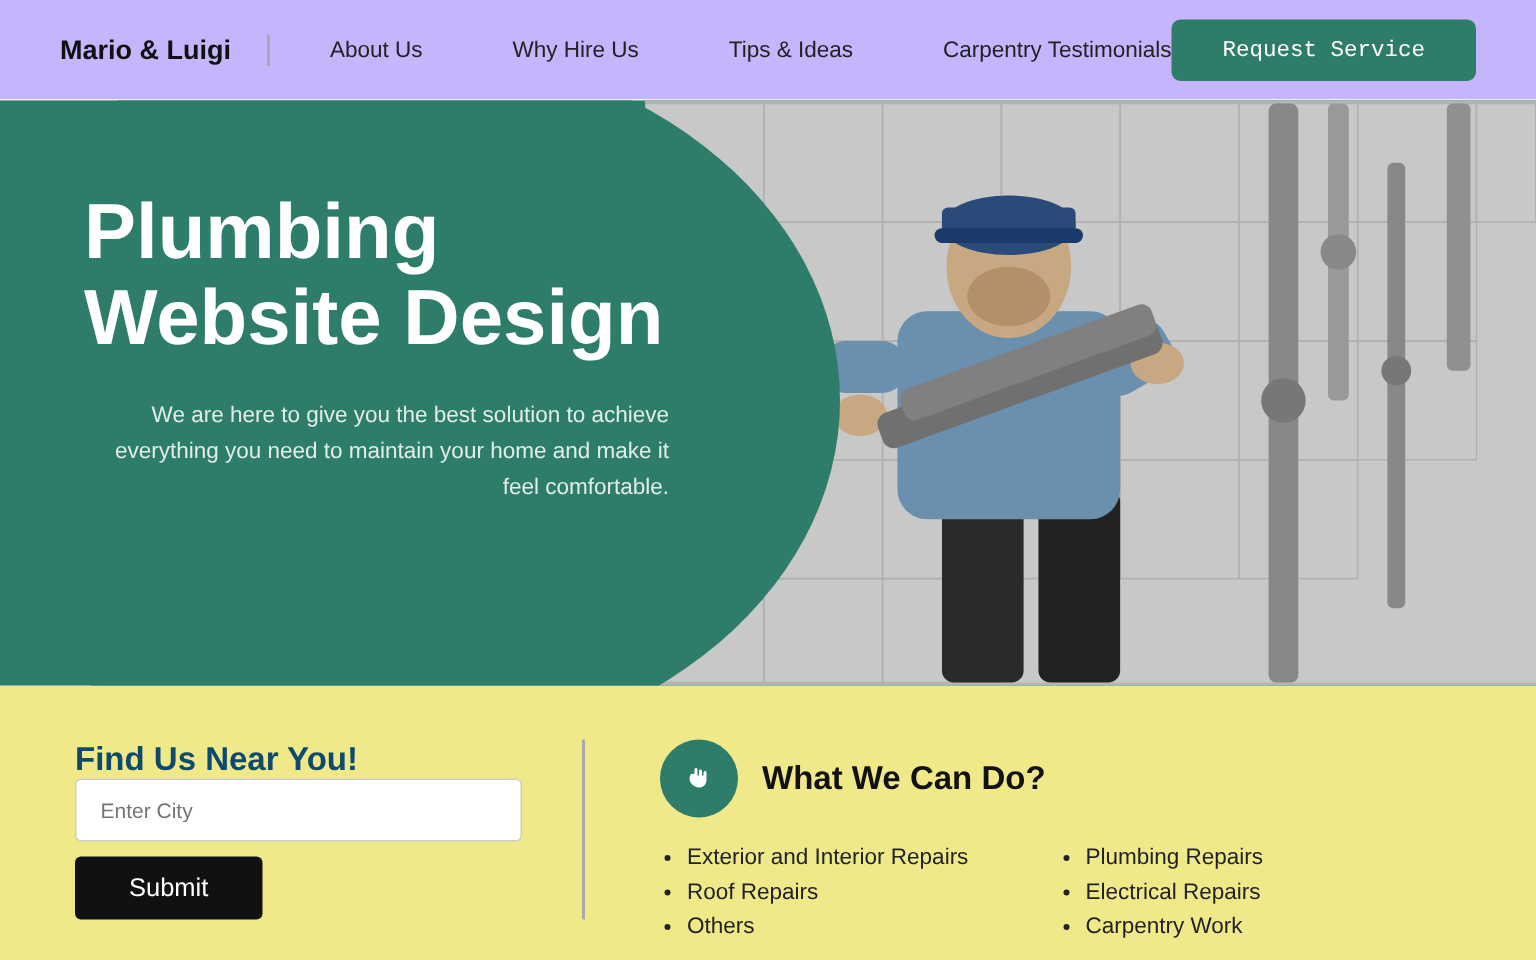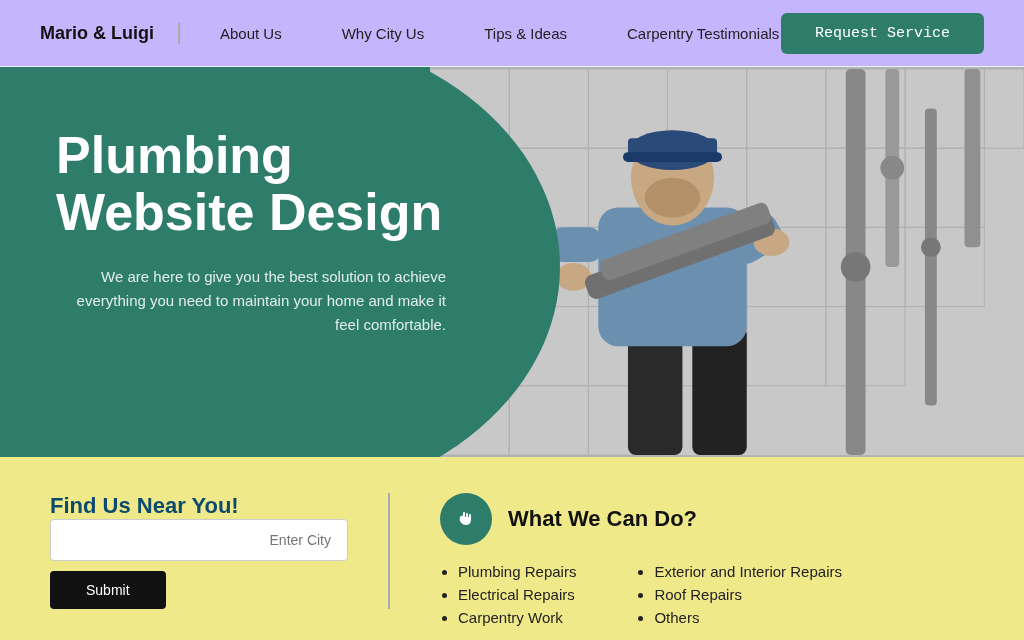--- a/index.html
+++ b/index.html
@@ -115,29 +115,28 @@
     }
     .find-us input {
       width: 100%;
       padding: 12px 16px;
       border: 1px solid #ccc;
       border-radius: 4px;
       font-size: 14px;
       background: #fff;
       margin-bottom: 10px;
       outline: none;
-      text-align: right;
     }
     .find-us button {
       background: #111;
       color: #fff;
       border: none;
       padding: 11px 36px;
       border-radius: 4px;
-      font-size: 14px;
+      font-size: 17px;
       cursor: pointer;
     }
     .what-we-can {
       flex: 1;
       padding-left: 50px;
       display: flex;
       flex-direction: column;
     }
     .what-header {
       display: flex;
@@ -180,21 +179,21 @@
       height: 100%;
     }
   </style>
 </head>
 <body>
 
 <nav class="navbar">
   <div class="nav-logo">Mario &amp; Luigi</div>
   <div class="nav-links">
     <a class="nav-link" href="#">About Us</a>
-    <a class="nav-link" href="#">Why City Us</a>
+    <a class="nav-link" href="#">Why Hire Us</a>
     <a class="nav-link" href="#">Tips &amp; Ideas</a>
     <a class="nav-link" href="#">Carpentry Testimonials</a>
   </div>
   <button class="nav-cta">Request Service</button>
 </nav>
 
 <section class="hero">
   <div class="hero-bg-image">
     <svg class="plumber-svg" viewBox="0 0 600 390" xmlns="http://www.w3.org/2000/svg">
 
@@ -288,24 +287,24 @@
         <svg width="28" height="28" viewBox="0 0 28 28" fill="none" xmlns="http://www.w3.org/2000/svg">
           <circle cx="14" cy="14" r="13" fill="#2e7d6b"></circle>
 
           <path d="M8 16 C8 16 7 12 9 11 C10 10.5 11 11 11 11 L11 8 C11 7.4 11.6 7 12 7 C12.6 7 13 7.4 13 8 L13 12 L14 12 L14 9 C14 8.4 14.6 8 15 8 C15.6 8 16 8.4 16 9 L16 12 L17 12 L17 10 C17 9.4 17.6 9 18 9 C18.6 9 19 9.4 19 10 L19 15 C19 15 19 20 14 20 C10 20 8 16 8 16 Z" fill="white"></path>
         </svg>
       </div>
       <h2 class="what-title">What We Can Do?</h2>
     </div>
     <div class="services-list">
       <ul class="services-col">
+        <li>Exterior and Interior Repairs</li>
+        <li>Roof Repairs</li>
+        <li>Others</li>
+      </ul>
+      <ul class="services-col">
         <li>Plumbing Repairs</li>
         <li>Electrical Repairs</li>
         <li>Carpentry Work</li>
       </ul>
-      <ul class="services-col">
-        <li>Exterior and Interior Repairs</li>
-        <li>Roof Repairs</li>
-        <li>Others</li>
-      </ul>
     </div>
   </div>
 </section>
 
 </body></html>

